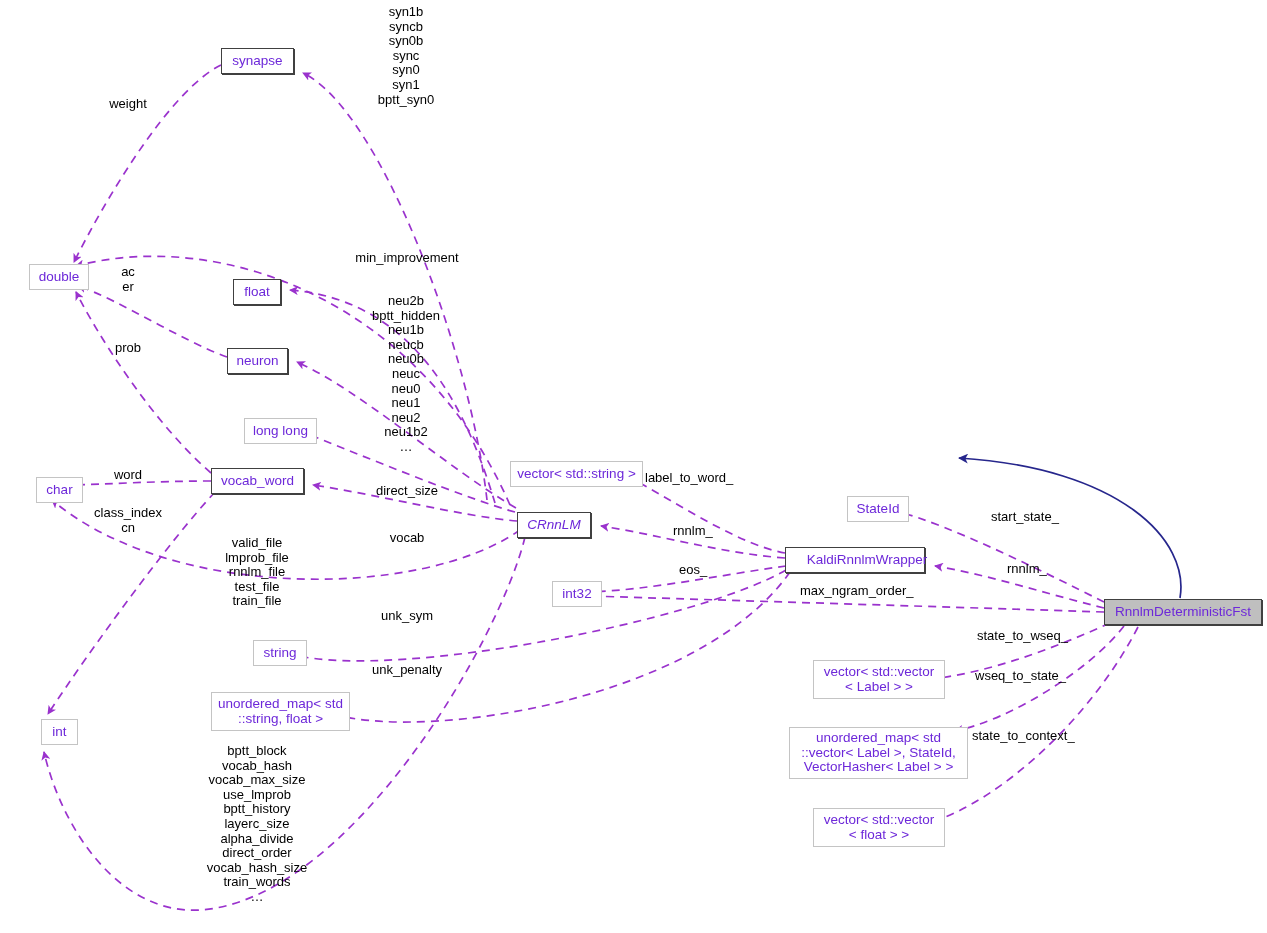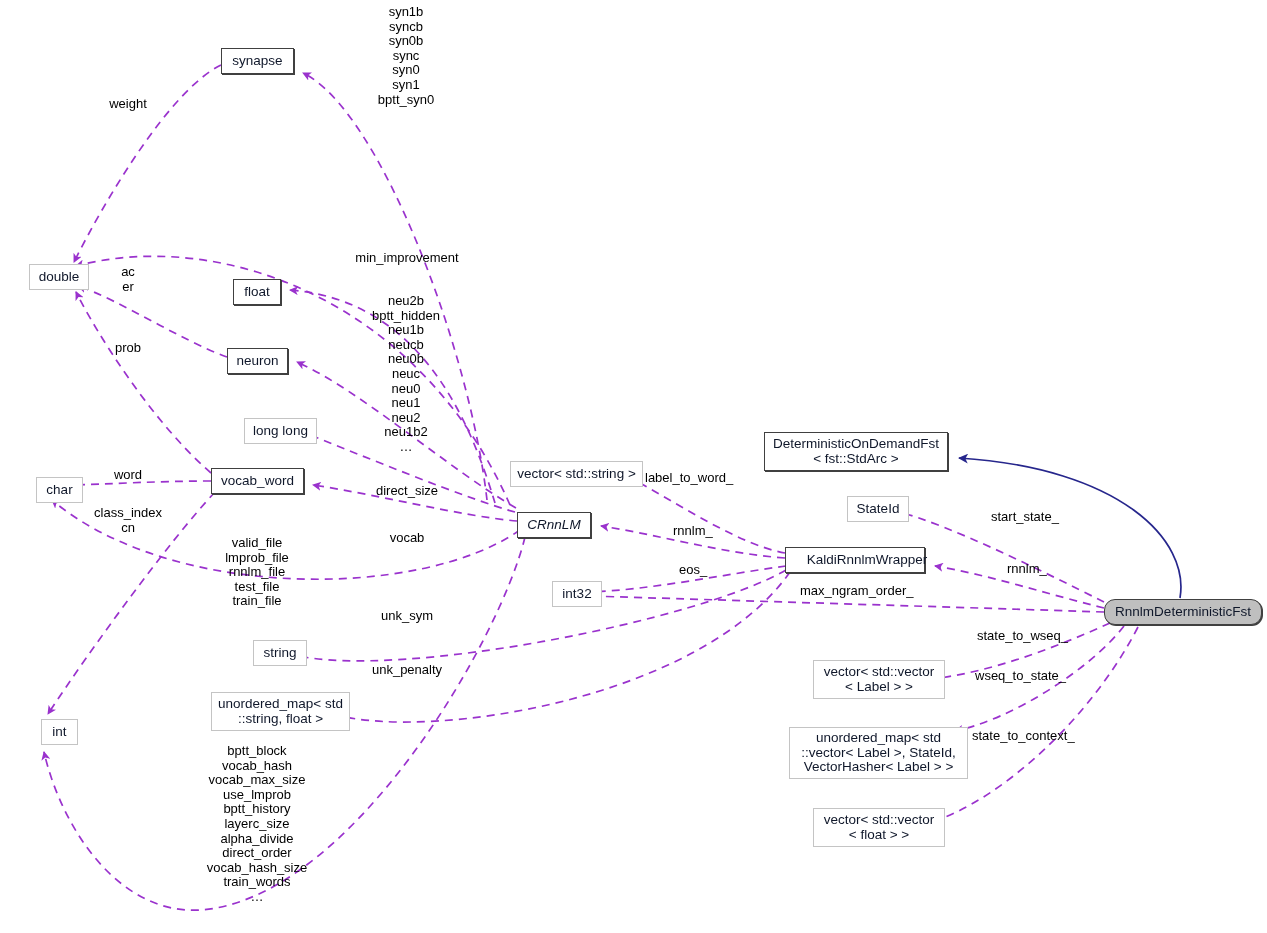--- a/index.html
+++ b/index.html
@@ -11,21 +11,21 @@
     font-family:"Liberation Sans","DejaVu Sans",sans-serif;
     overflow:hidden;
   }
   svg.edges{position:absolute;left:0;top:0;width:1267px;height:933px;}
   .node{
     position:absolute;
     box-sizing:border-box;
     background:#ffffff;
     text-align:center;
     font-size:13.5px;
-    color:#0f172a;
+    color:#6d28d9;
     line-height:14.5px;
     display:flex;
     align-items:center;
     justify-content:center;
     white-space:pre;
   }
   .node.thin{border:1px solid #c4c4c4;margin-left:23px;}
   .node.thick{border:1px solid #404040;box-shadow:1px 1px 0 0 #404040;}
   .node.filled{background:#bfbfbf;border:1px solid #404040;box-shadow:1px 1px 0 0 #404040;}
   .fieldlabel{
@@ -122,32 +122,30 @@
   <div class="node thin" style="left:221px;top:418px;width:73px;height:26px;">long long</div>
   <div class="node thin" style="left:13px;top:477px;width:47px;height:26px;">char</div>
   <div class="node thick" style="left:211px;top:468px;width:93px;height:26px;">vocab_word</div>
   <div class="node thin" style="left:487px;top:461px;width:133px;height:26px;">vector&lt; std::string &gt;</div>
   <div class="node thick" style="left:517px;top:512px;width:74px;height:26px;font-style:italic;">CRnnLM</div>
   <div class="node thin" style="left:529px;top:581px;width:50px;height:26px;">int32</div>
   <div class="node thin" style="left:230px;top:640px;width:54px;height:26px;">string</div>
   <div class="node thin" style="left:188px;top:692px;width:139px;height:39px;">unordered_map&lt; std
 ::string, float &gt;</div>
   <div class="node thin" style="left:18px;top:719px;width:37px;height:26px;">int</div>
-  <div class="node thick" style="left:764px;top:432px;width:184px;height:39px;">DeterministicOnDemandFst
-&lt; fst::StdArc &gt;</div>
   <div class="node thin" style="left:824px;top:496px;width:62px;height:26px;">StateId</div>
   <div class="node thick" style="left:785px;top:547px;width:140px;height:26px;padding-left:24px;">KaldiRnnlmWrapper</div>
   <div class="node thin" style="left:790px;top:660px;width:132px;height:39px;">vector&lt; std::vector
 &lt; Label &gt; &gt;</div>
   <div class="node thin" style="left:766px;top:727px;width:179px;height:52px;">unordered_map&lt; std
 ::vector&lt; Label &gt;, StateId,
 VectorHasher&lt; Label &gt; &gt;</div>
   <div class="node thin" style="left:790px;top:808px;width:132px;height:39px;">vector&lt; std::vector
 &lt; float &gt; &gt;</div>
-  <div class="node filled" style="left:1104px;top:599px;width:158px;height:26px;border-radius:11px;">RnnlmDeterministicFst</div>
+  <div class="node filled" style="left:1104px;top:599px;width:158px;height:26px;">RnnlmDeterministicFst</div>
 
   <div class="fieldlabel" style="left:406px;top:5px;">syn1b
 syncb
 syn0b
 sync
 syn0
 syn1
 bptt_syn0</div>
   <div class="fieldlabel" style="left:128px;top:97px;">weight</div>
   <div class="fieldlabel" style="left:407px;top:251px;">min_improvement</div>

